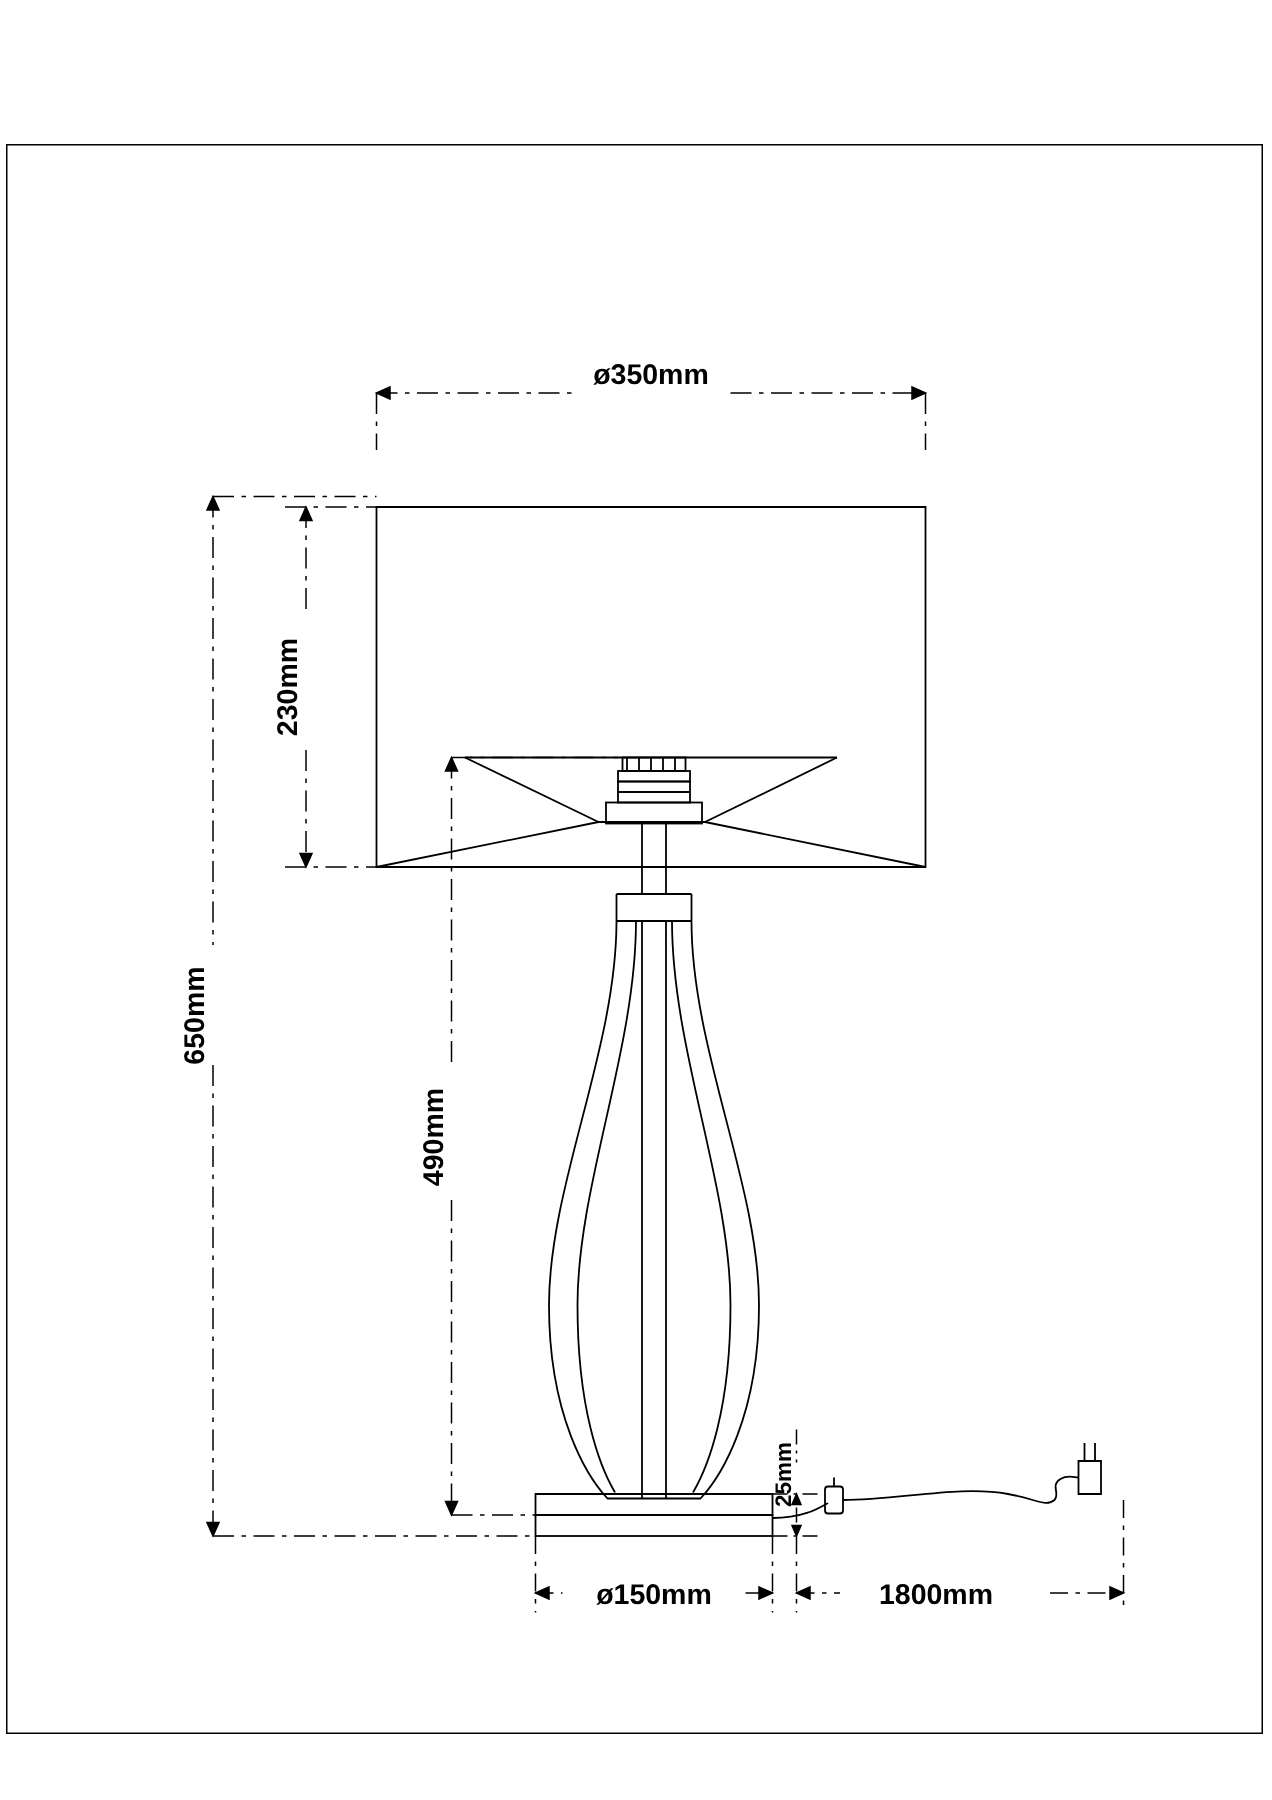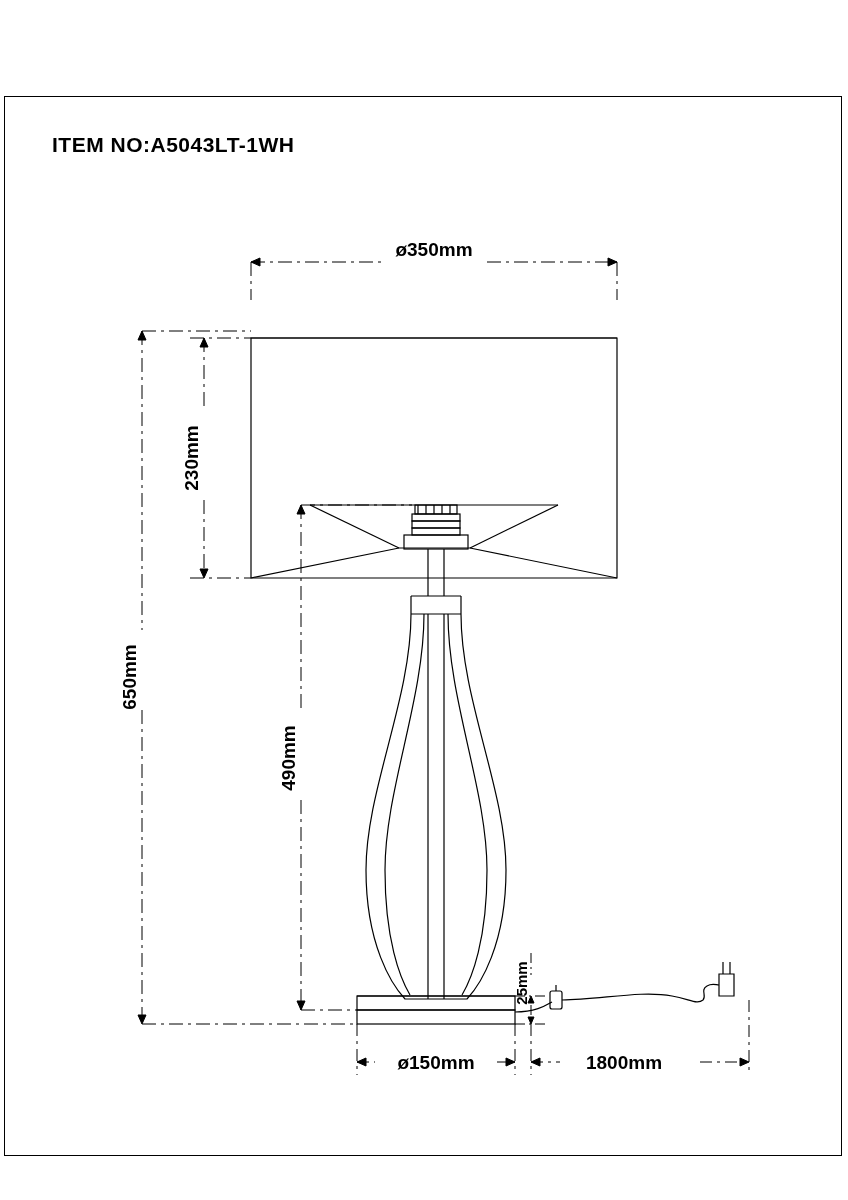--- a/index.html
+++ b/index.html
@@ -58,21 +58,20 @@
     fill: #000;
   }
 </style>
 </head>
 <body>
 
 <div id="page">
 
   <div id="frame"></div>
 
-  <div id="item-no">ITEM NO:A5043LT-1WH</div>
 
   <svg id="drawing" viewBox="0 0 848 1200">
     <g fill="none" stroke="#000" stroke-width="1.2" shape-rendering="geometricPrecision">
 
       <g>
         <path d="M251 338 L617 338 L617 578 L251 578 Z"></path>
 
         <path d="M251 338 L617 338"></path>
 
         <path d="M251 578 L399 548 L470 548 L617 578"></path>

